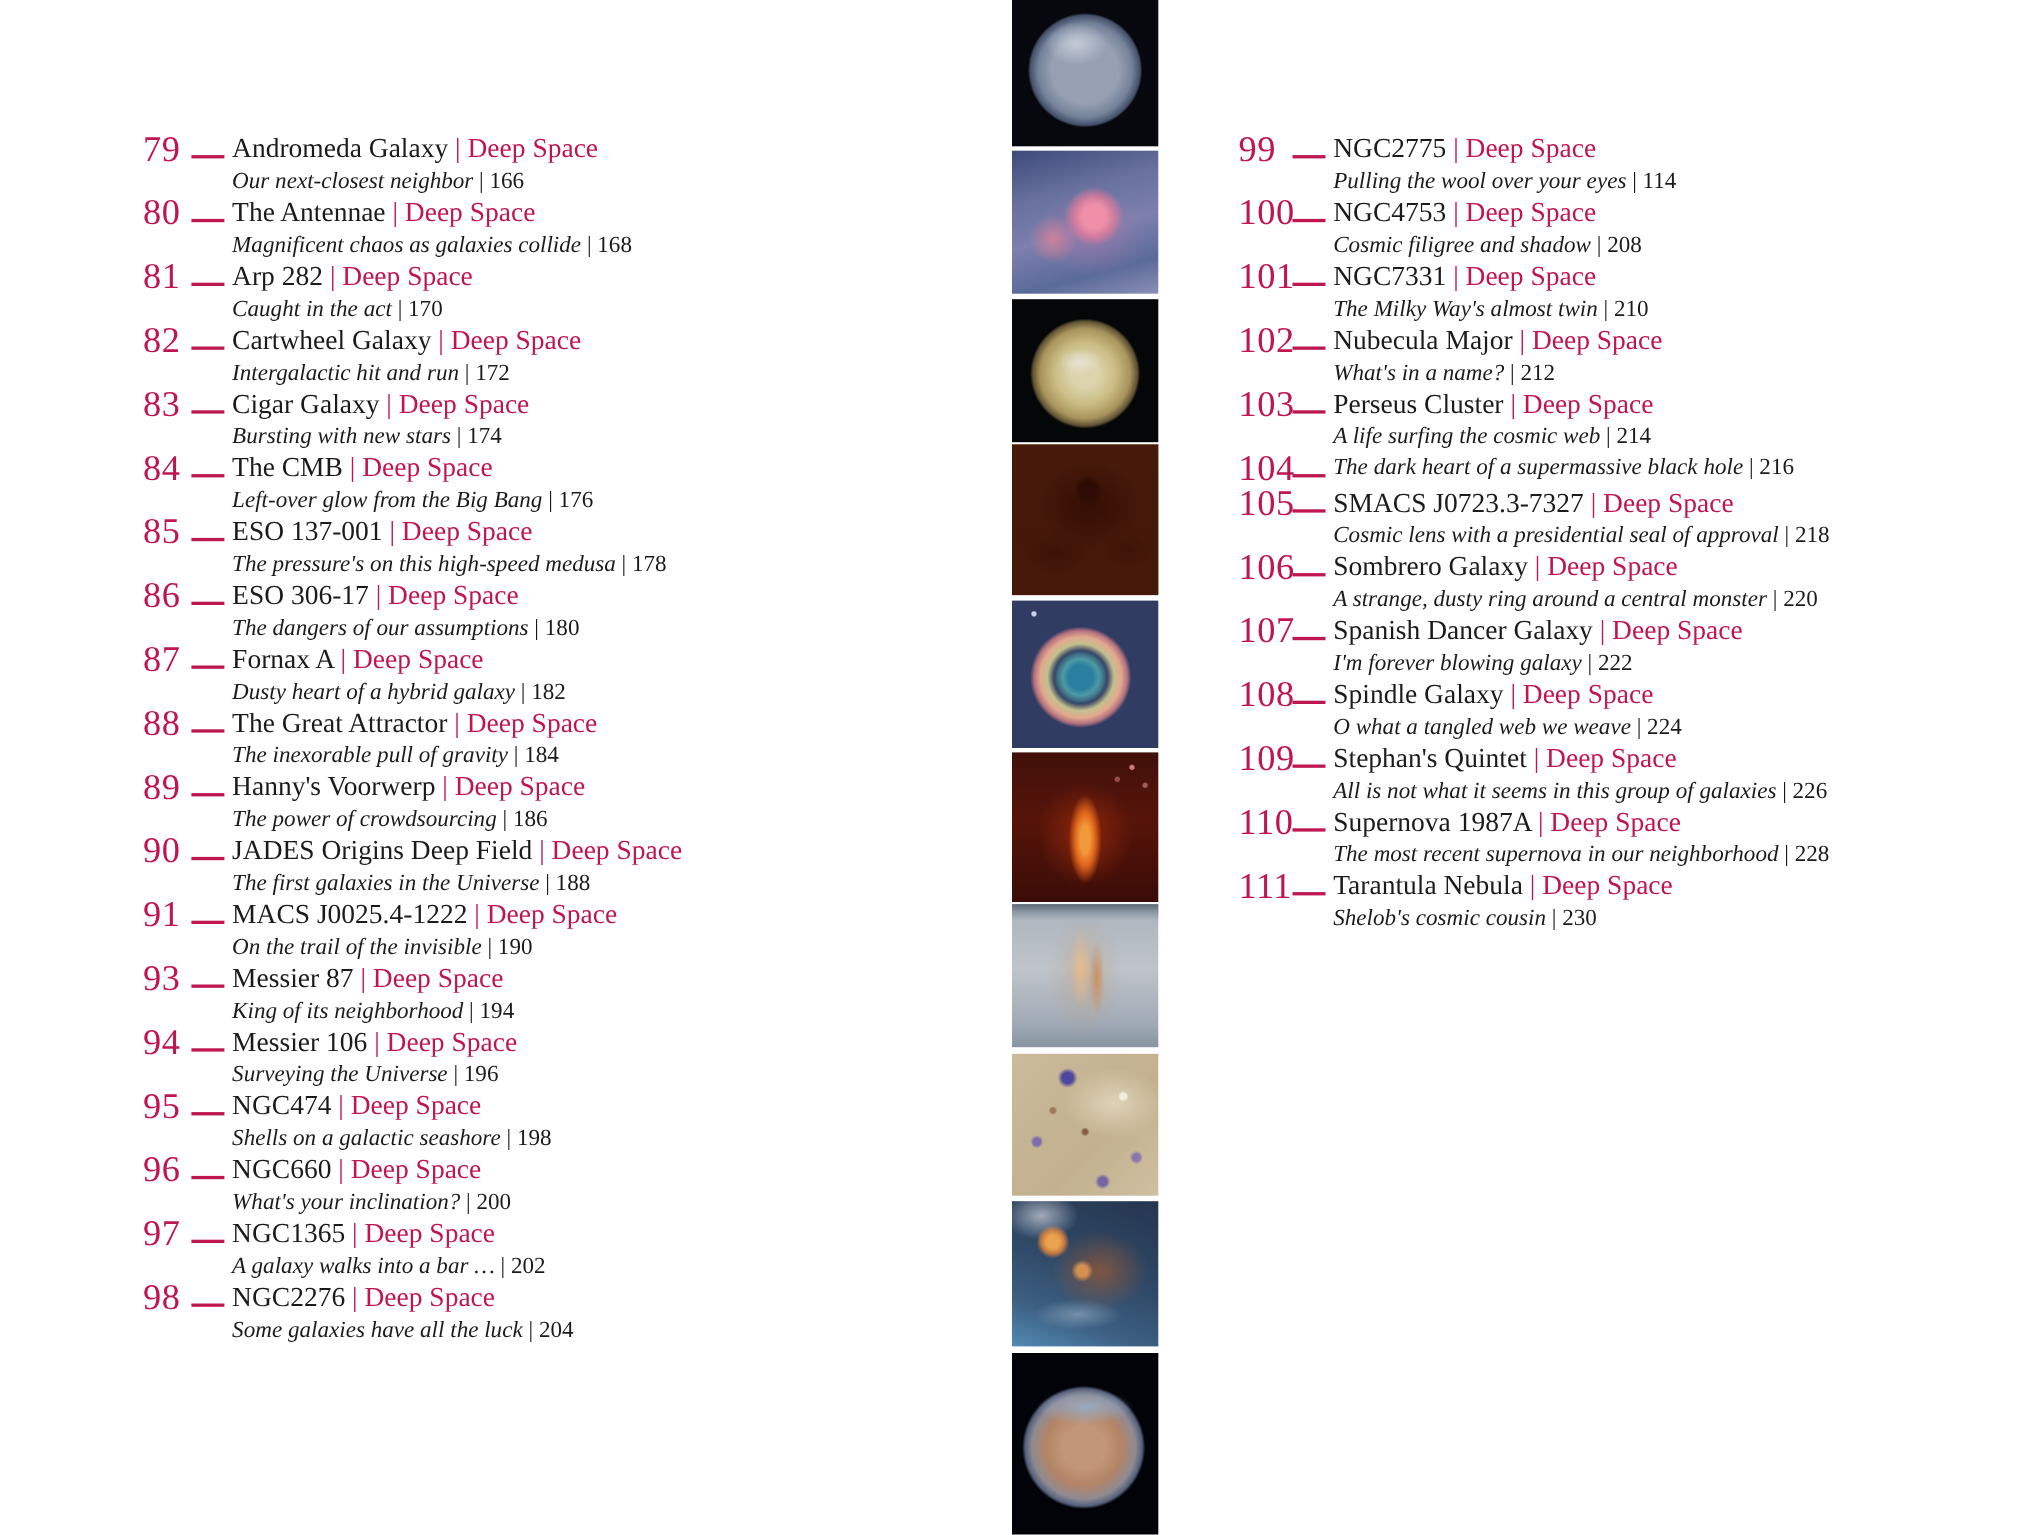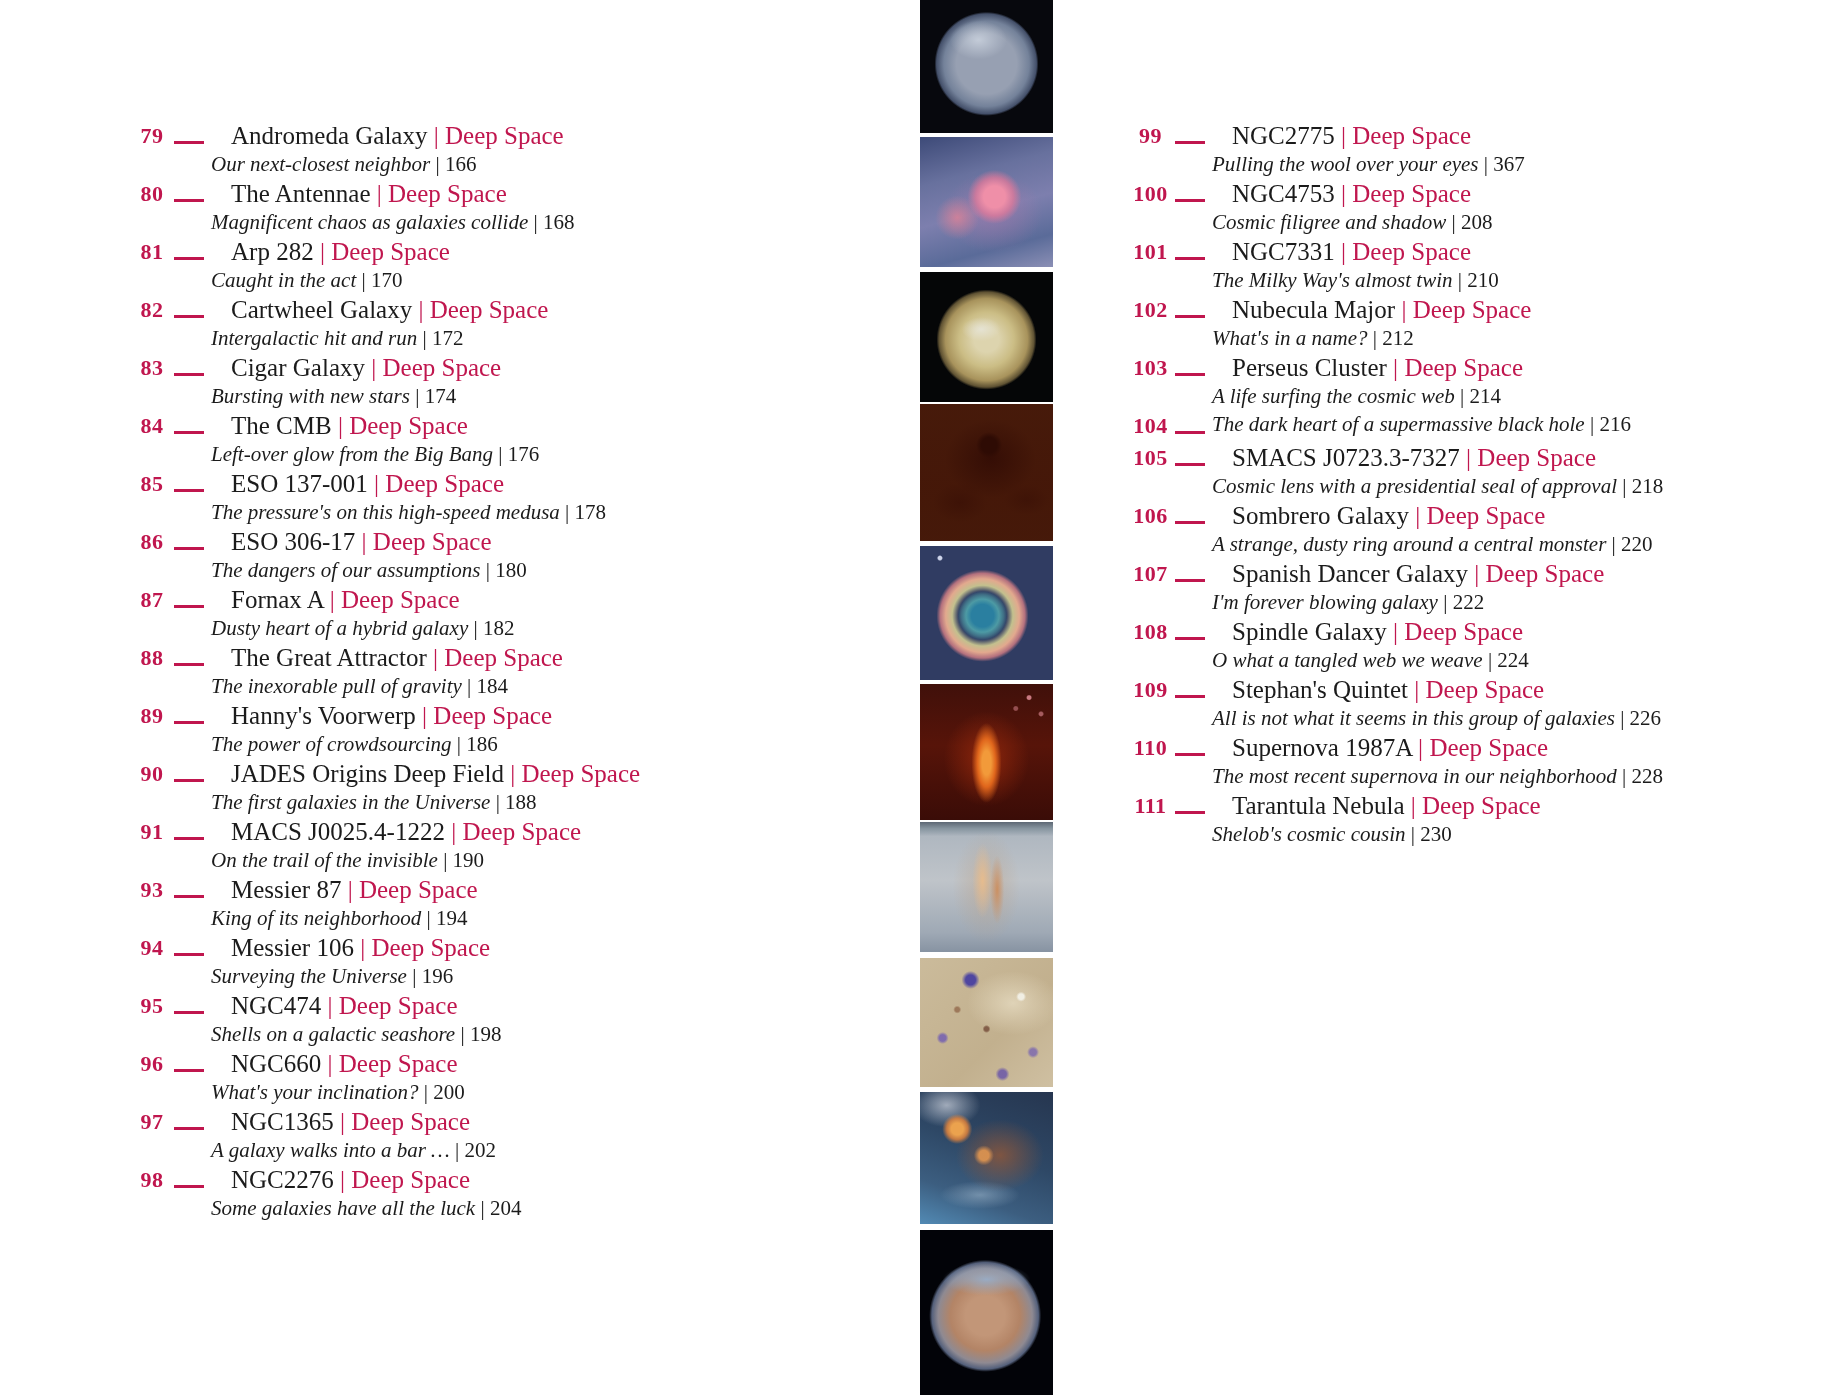--- a/index.html
+++ b/index.html
@@ -14,32 +14,32 @@
   }
   .page{position:absolute;inset:0;background:#fff;}
 
   
   .col{position:absolute;top:121px;}
   .col-left{left:130px;width:650px;}
   .col-right{left:1126px;width:680px;}
 
   .entry{display:flex;align-items:flex-start;margin-bottom:2px;}
   .num{
-    flex:none;text-align:center;color:var(--accent);
-    font-size:22px;line-height:30px;letter-spacing:0.5px;font-weight:bold;
+    flex:none;text-align:left;color:var(--accent);
+    font-size:33px;line-height:30px;letter-spacing:0.5px;
   }
   .col-left .num{width:44px;}
   .col-right .num{width:49px;}
   .rule{
     flex:none;width:30px;height:23px;margin-right:7px;
     border-bottom:3px solid var(--accent);
   }
   .content{display:block;}
   .title-line{display:block;font-size:25px;line-height:30px;}
-  .title{color:var(--ink);margin-left:20px;}
+  .title{color:var(--ink);}
   .sep,.section{color:var(--accent);}
   .subtitle-line{display:block;font-size:21px;line-height:26px;}
   .subtitle{font-style:italic;}
   .pagesep,.pagenum{font-style:normal;font-size:21px;}
 
   
   .strip{position:absolute;left:920px;top:0;width:133px;height:1395px;}
   .tile{position:absolute;left:0;width:133px;}
   .t1{top:0;height:133px;background:
       radial-gradient(ellipse 38px 26px at 44% 30%, rgba(200,208,220,.9), rgba(200,208,220,0) 75%),
@@ -288,21 +288,21 @@
       <div class="tile t8" title="beige deep field with purple galaxies"></div>
       <div class="tile t9" title="orange clouds over deep blue"></div>
       <div class="tile t10" title="tan sphere with blue band on black"></div>
     </div>
   <div class="col col-right" id="col-right">
   <div class="entry">
     <span class="num">99</span>
     <span class="rule"></span>
     <span class="content">
       <span class="title-line"><span class="title">NGC2775</span><span class="sep"> | </span><span class="section">Deep Space</span></span>
-      <span class="subtitle-line"><span class="subtitle">Pulling the wool over your eyes</span><span class="pagesep"> | </span><span class="pagenum">367</span></span>
+      <span class="subtitle-line"><span class="subtitle">Pulling the wool over your eyes</span><span class="pagesep"> | </span><span class="pagenum">114</span></span>
     </span>
   </div>
 
   <div class="entry">
     <span class="num">100</span>
     <span class="rule"></span>
     <span class="content">
       <span class="title-line"><span class="title">NGC4753</span><span class="sep"> | </span><span class="section">Deep Space</span></span>
       <span class="subtitle-line"><span class="subtitle">Cosmic filigree and shadow</span><span class="pagesep"> | </span><span class="pagenum">208</span></span>
     </span>

